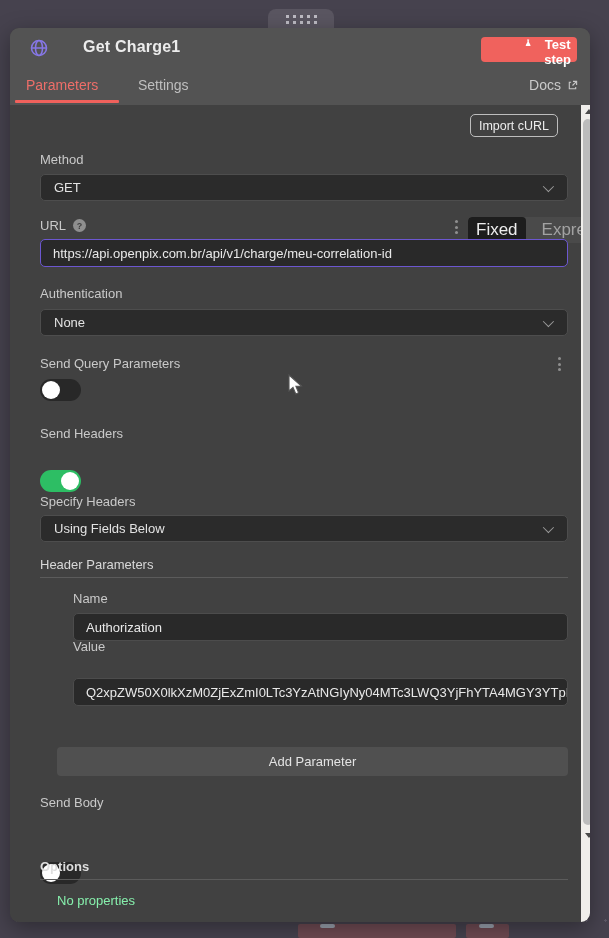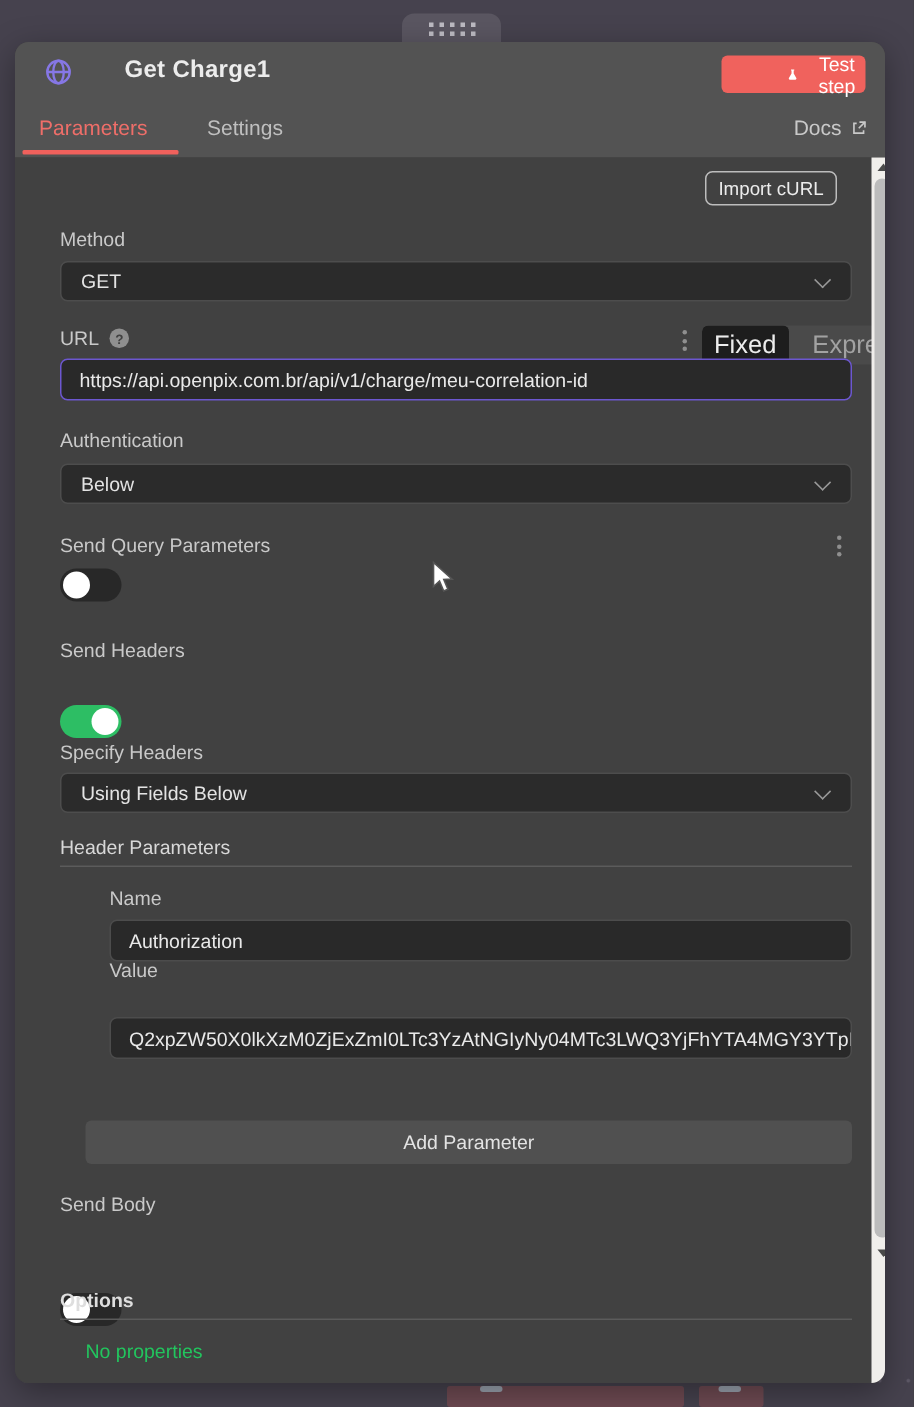--- a/index.html
+++ b/index.html
@@ -22,22 +22,22 @@
   .drag-dots span { width:3px; height:3px; background:#bdbbc3; }
 
   
   .modal { left:10px; top:28px; width:580px; height:894px; background:#414141;
     border-radius:9px; box-shadow:0 6px 22px rgba(0,0,0,.35); overflow:hidden; }
   .modal-header { left:0; top:0; width:580px; height:77px; background:#535353; }
 
   .globe { left:19px; top:10px; width:20px; height:20px; }
   .node-title { left:45px; top:10px; font-size:16px; font-weight:700; color:#ececec; letter-spacing:.2px;margin-left:28px; }
   .test-btn { left:471px; top:9px; width:96px; height:25px; background:#f0625d; border:none;
-    border-radius:4px; color:#fff; font-size:13px; font-weight:400; font-family:inherit;
-    display:flex; align-items:center; justify-content:center; gap:6px; cursor:pointer;padding-left:43px; }
+    border-radius:4px; color:#fff; font-size:13px; font-weight:700; font-family:inherit;
+    display:flex; align-items:flex-start; justify-content:center; gap:6px; cursor:pointer;padding-left:43px; }
 
   .tab { top:49px; font-size:14px; background:none; border:none; font-family:inherit; cursor:pointer; }
   .tab.active { color:#ee6e69; }
   .tab.inactive { color:#bfbfbf; }
   .tab-underline { left:5px; top:72px; width:104px; height:3px; background:#f0615c; border-radius:1px; }
   .docs-link { top:49px; right:12px; font-size:14px; color:#c9c9c9; display:flex; align-items:center; gap:6px; cursor:pointer; }
 
   .body-area { left:0; top:77px; width:580px; height:817px; background:#414141; }
 
   
@@ -72,21 +72,21 @@
   .mode-fixed { background:#1d1d1d; color:#ededed; padding:3px 8px; border-radius:4px; }
   .mode-expr { color:#a2a2a2; padding:3px 16px; }
 
   .toggle { width:41px; height:22px; border-radius:11px; background:#282828; position:relative; cursor:pointer; }
   .toggle .knob { position:absolute; top:2px; left:2px; width:18px; height:18px; border-radius:50%; background:#fff; }
   .toggle.on { background:#2dbe64; }
   .toggle.on .knob { left:21px; }
 
   .add-param { background:#505050; border:none; border-radius:4px; color:#e3e3e3;
     font-size:13px; font-family:inherit; cursor:pointer; }
-  .empty-text { font-size:13px; color:#22c55e; }
+  .empty-text { font-size:13px; color:#86efac; }
   .options-title { font-size:13px; font-weight:700; color:#dedede; }
 
   .cursor-svg { pointer-events:none; }
 </style>
 </head>
 <body>
 
 <div id="stage">
 
   <div class="abs canvas-dots"></div>
@@ -159,21 +159,21 @@
         <i></i>
       </div>
     <div class="abs mode-group" style="left:458px; top:189px;">
       <span class="mode-fixed">Fixed</span>
       <span class="mode-expr">Expression</span>
     </div>
     <div class="abs input url-focus" style="left:30px; top:211px; width:528px; height:28px;">https://api.openpix.com.br/api/v1/charge/meu-correlation-id</div>
 
     <div class="abs label" style="left:30px; top:258px;">Authentication</div>
     <div class="abs select" style="left:30px; top:281px; width:528px; height:27px;">
-      <span>Below</span>
+      <span>None</span>
       <i class="chev"></i>
     </div>
 
     <div class="abs label" style="left:30px; top:328px;">Send Query Parameters</div>
     <div class="abs kebab" style="left:546px; top:327px;">
         <i></i>
         <i></i>
         <i></i>
       </div>
     <div class="abs toggle" style="left:30px; top:351px;">

